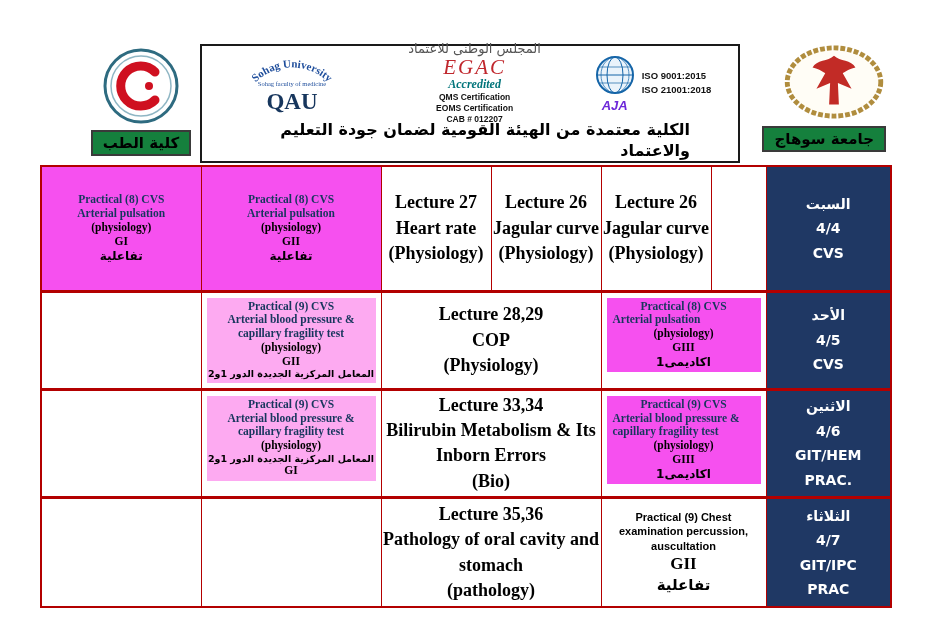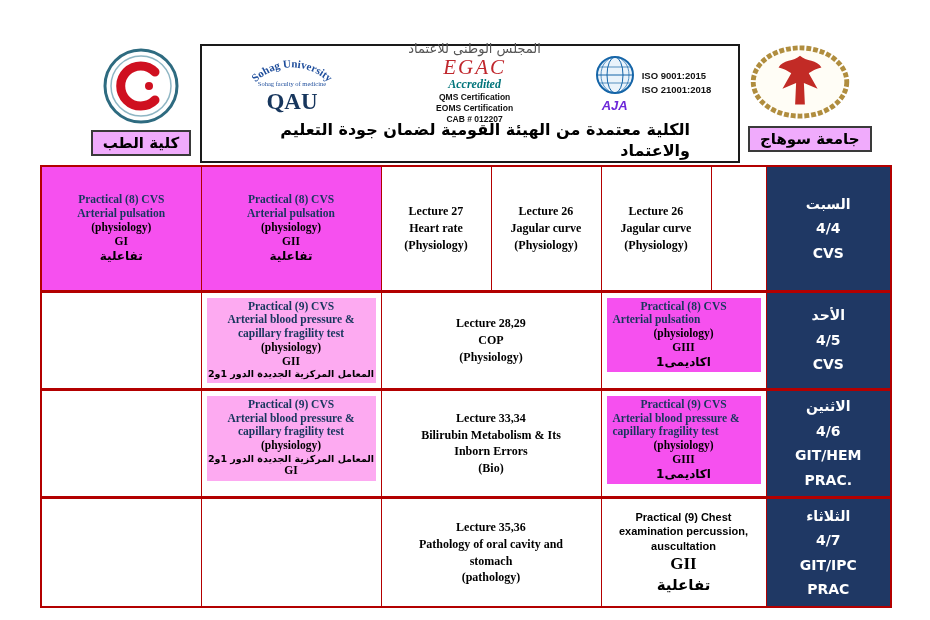--- a/index.html
+++ b/index.html
@@ -2,24 +2,24 @@
 <html lang="ar" style="--magenta: #f650ef; --light-pink: #fdaaf1; --navy-bg: #1f3864; --border-red: #b30000; --text-navy: #17365d;"><head>
 <meta charset="utf-8">
 <style>
   * { margin:0; padding:0; box-sizing:border-box; }
   html,body { width:930px; height:620px; background:#fff; overflow:hidden;
     font-family:"Liberation Serif", serif; }
   .page { position:absolute; inset:0; background:#fff; }
 
   
   .faculty-block { position:absolute; left:86px; top:48px; width:110px; text-align:center; }
-  .university-block { position:absolute; left:748px; top:44px; width:138px; text-align:left; }
+  .university-block { position:absolute; left:748px; top:44px; width:138px; text-align:right; }
   .caption-box { display:inline-block; border:2px solid #3a3a3a; padding:2px 10px;
     font-weight:bold; font-size:15px; font-family:"DejaVu Sans",sans-serif;
-    background:#f0abfc; margin-top:2px; white-space:nowrap; }
+    background:#15803d; margin-top:2px; white-space:nowrap; }
   .center-box { position:absolute; left:200px; top:44px; width:540px; height:119px;
     border:2px solid #1a1a1a; background:#fff; }
   .logos-row { display:flex; justify-content:space-around; align-items:center;
     height:72px; padding:2px 6px 0; }
   .accreditation-text { direction:rtl; font-family:"DejaVu Sans",sans-serif;
     font-weight:bold; font-size:16px; line-height:1.32; width:440px; margin:1px auto 0; color:#000; }
 
   .egac-logo { text-align:center; width:158px; }
   .egac-ar { font-size:13px; color:#555; font-family:"DejaVu Sans",sans-serif; line-height:1.1; }
   .egac-name { font-size:21px; font-weight:normal; font-style:italic; color:#c0272d;
@@ -48,21 +48,21 @@
   td.day { background:var(--navy-bg,#1f3864); color:#fff;
     font-family:"DejaVu Sans",sans-serif; font-weight:bold; font-size:14px; }
   .day-line { line-height:1.75; }
 
   .ln { font-weight:bold; line-height:1.2; }
   .ln-n, .ln-nl { color:var(--text-navy,#17365d); font-size:11.5px; }
   .ln-nl { text-align:left; padding-left:6px; }
   .ln-k { color:#000; font-size:11.5px; }
   .ln-a { color:#000; font-size:12px; font-family:"DejaVu Sans",sans-serif; }
   .ln-as { color:#000; font-size:9.5px; font-family:"DejaVu Sans",sans-serif; unicode-bidi:plaintext; }
-  .ln-lec { color:#000; font-size:12px; line-height:1.4; }
+  .ln-lec { color:#000; font-size:18px; line-height:1.4; }
   .ln-ps { color:#000; font-size:11px; font-family:"Liberation Sans",sans-serif; line-height:1.3; }
   .ln-big { color:#000; font-size:17px; line-height:1.35; }
   .ln-abig { color:#000; font-size:15px; font-family:"DejaVu Sans",sans-serif; line-height:1.3; }
 </style>
 </head>
 <body>
 
 <div class="page">
 
   <div>

